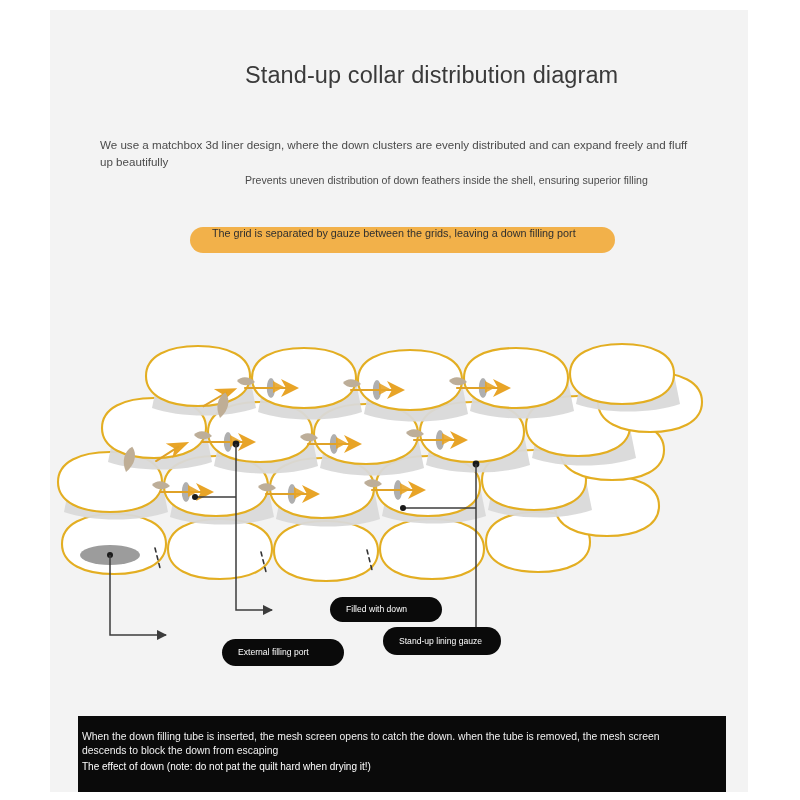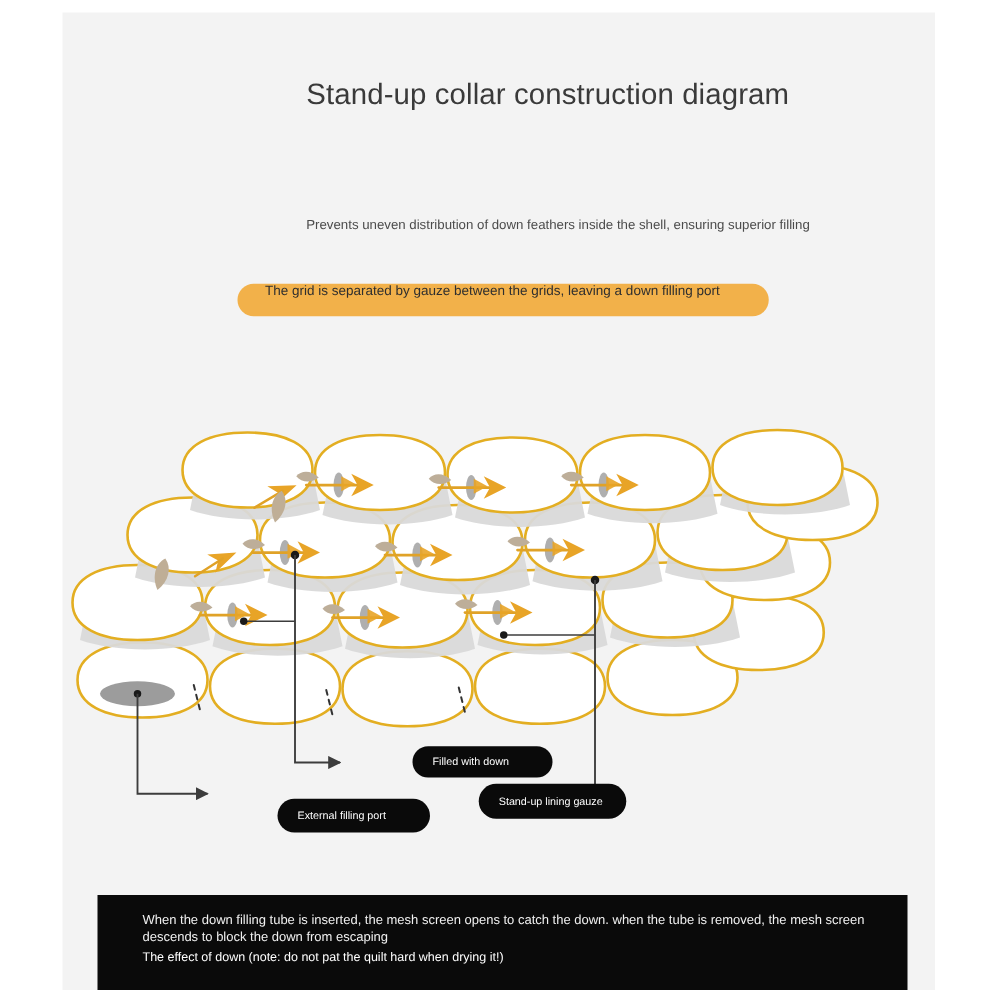--- a/index.html
+++ b/index.html
@@ -92,42 +92,43 @@
   #lbl-fill{ left:280px; top:587px; width:112px; height:25px; }
   #lbl-gauze{ left:333px; top:617px; width:118px; height:28px; }
 
   
   .banner{
     position:absolute;
     left:28px; top:706px;
     width:648px; height:76px;
     background:#0a0a0a;
     box-sizing:border-box;
-    padding:14px 20px 0 36px;
+    padding:14px 20px 0 4px;
   }
   .banner .b-small{
     color:#f0f0f0;
     font-size:10.4px;
     line-height:14px;
     margin:0;
   }
   .banner .b-large{
     color:#ffffff;
     font-size:10px;
     line-height:18px;
     margin:0 0 0 0;
   }
 </style>
 </head>
 <body>
 
 <div class="page">
 
-  <div class="title">Stand-up collar construction diagram</div>
-
+  <div class="title">Stand-up collar distribution diagram</div>
+
+  <div class="para-main">We use a matchbox 3d liner design, where the down clusters are evenly distributed and can expand freely and fluff up beautifully</div>
   <div class="para-sub">Prevents uneven distribution of down feathers inside the shell, ensuring superior filling</div>
 
   <div class="pill-orange">
     <span>The grid is separated by gauze between the grids, leaving a down filling port</span>
   </div>
 
   <div class="diagram">
     <svg width="698" height="350" viewBox="0 0 698 350" xmlns="http://www.w3.org/2000/svg">
       <defs>
 

